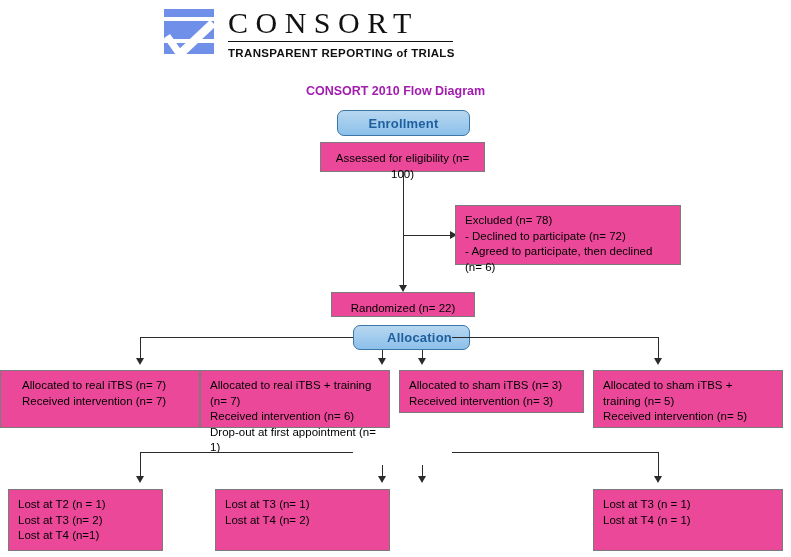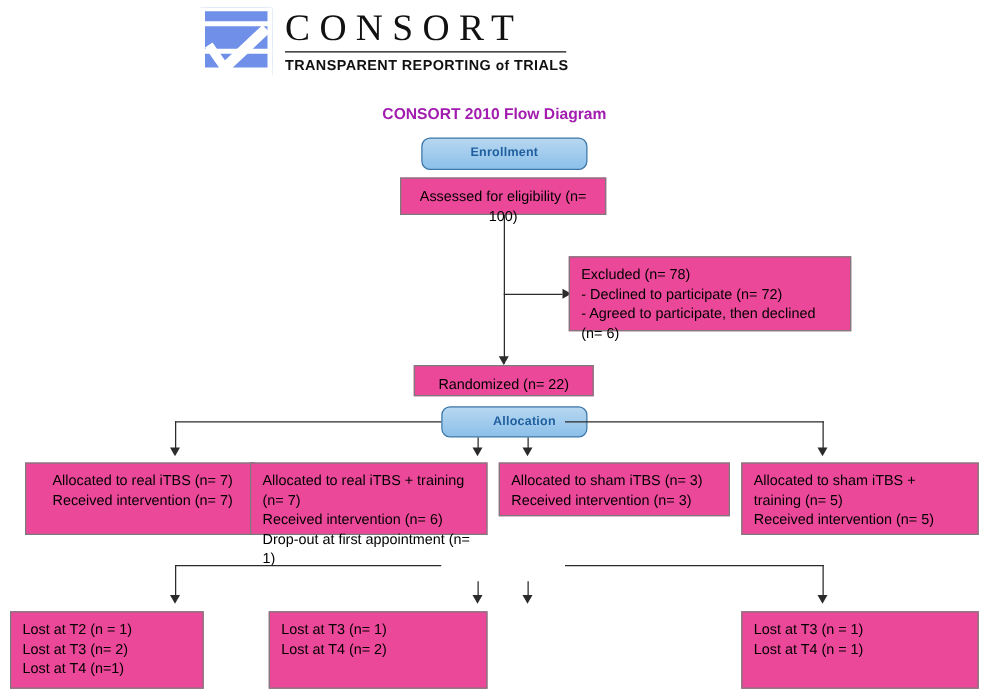--- a/index.html
+++ b/index.html
@@ -86,21 +86,21 @@
 
   
   .banner {
     position: absolute;
     box-sizing: border-box;
     background: linear-gradient(#b7d7f0, #8cc0ea);
     background-color: #9ecbee;
     border: 1px solid #3c77a8;
     border-radius: 7px;
     color: #1f5f9e;
-    font-size: 10px;
+    font-size: 13px;
     font-weight: bold;
     text-align: center;
     line-height: 1;
     display: flex;
     align-items: center;
     justify-content: center;
     letter-spacing: 0.2px;
   }
 
   
@@ -200,21 +200,21 @@
   <div class="vline" style="left:140px; top:337px; height:23px;"></div>
   <div class="arrow-down" style="left:136px; top:358px;"></div>
   <div class="vline" style="left:658px; top:337px; height:23px;"></div>
   <div class="arrow-down" style="left:654px; top:358px;"></div>
 
   <div class="vline" style="left:382px; top:350px; height:11px;"></div>
   <div class="arrow-down" style="left:378px; top:358px;"></div>
   <div class="vline" style="left:422px; top:350px; height:11px;"></div>
   <div class="arrow-down" style="left:418px; top:358px;"></div>
 
-  <div class="box" style="left:20px; top:370px; width:184px; height:58px;padding-left:21px;">Allocated to real iTBS (n= 7)
+  <div class="box" style="left:0; top:370px; width:200px; height:58px;padding-left:21px;">Allocated to real iTBS (n= 7)
 Received intervention (n= 7)</div>
   <div class="box" style="left:200px; top:370px; width:190px; height:58px;">Allocated to real iTBS + training (n= 7)
 Received intervention (n= 6)
 Drop-out at first appointment (n= 1)</div>
   <div class="box" style="left:399px; top:370px; width:185px; height:43px;">Allocated to sham iTBS (n= 3)
 Received intervention (n= 3)</div>
   <div class="box" style="left:593px; top:370px; width:190px; height:58px;">Allocated to sham iTBS + training (n= 5)
 Received intervention (n= 5)</div>
 
 

